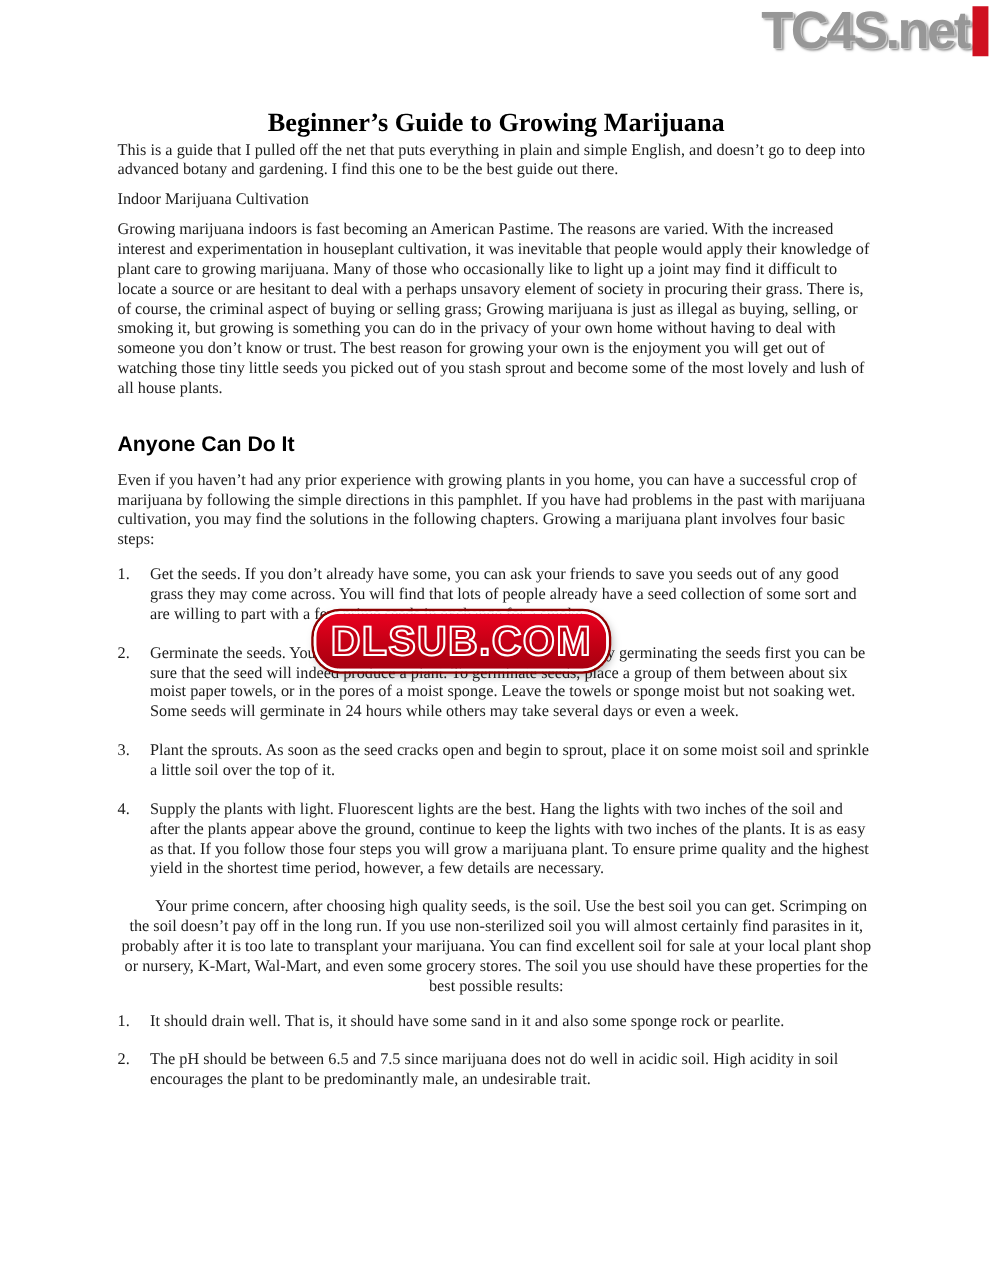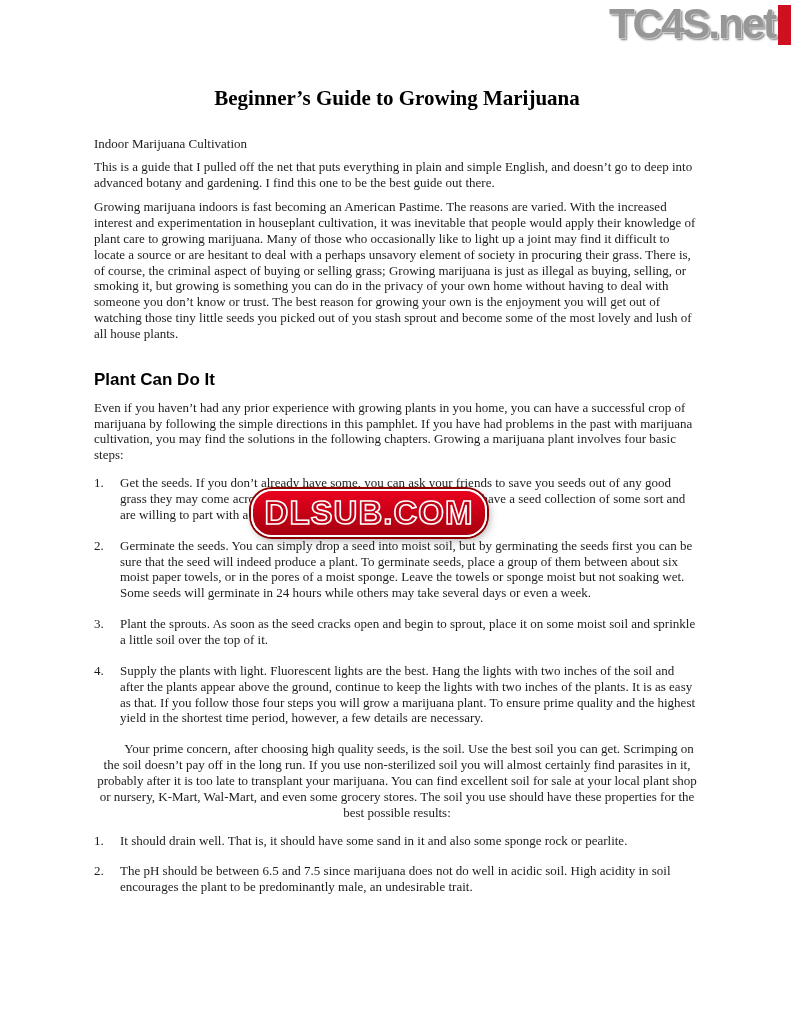--- a/index.html
+++ b/index.html
@@ -21,21 +21,20 @@
     font-size:13px;
     line-height:1.22;
   }
 
   .doc-title {
     text-align:center;
     font-family:"Liberation Serif", serif;
     font-weight:bold;
     font-size:21px;
     color:#000;
-    margin-bottom:24px;
   }
 
   .lead { margin-bottom:12px; }
   .subtitle { margin-bottom:2px; }
 
   .h2 {
     font-family:"Liberation Sans", sans-serif;
     font-weight:bold;
     font-size:17px;
     color:#000;
@@ -105,26 +104,26 @@
 <div class="page">
 
   <div class="wm-top">TC4S.net</div>
   <div class="wm-top-red"></div>
   <div class="wm-center">DLSUB.COM</div>
 
   <div class="content">
 
     <div class="doc-title">Beginner’s Guide to Growing Marijuana</div>
 
+    <div class="para lead">This is a guide that I pulled off the net that puts everything in plain and simple English, and doesn’t go to deep into advanced botany and gardening. I find this one to be the best guide out there.</div>
     <div class="para subtitle">Indoor Marijuana Cultivation</div>
-    <div class="para lead">This is a guide that I pulled off the net that puts everything in plain and simple English, and doesn’t go to deep into advanced botany and gardening. I find this one to be the best guide out there.</div>
 
     <div class="para">Growing marijuana indoors is fast becoming an American Pastime. The reasons are varied. With the increased interest and experimentation in houseplant cultivation, it was inevitable that people would apply their knowledge of plant care to growing marijuana. Many of those who occasionally like to light up a joint may find it difficult to locate a source or are hesitant to deal with a perhaps unsavory element of society in procuring their grass. There is, of course, the criminal aspect of buying or selling grass; Growing marijuana is just as illegal as buying, selling, or smoking it, but growing is something you can do in the privacy of your own home without having to deal with someone you don’t know or trust. The best reason for growing your own is the enjoyment you will get out of watching those tiny little seeds you picked out of you stash sprout and become some of the most lovely and lush of all house plants.</div>
 
-    <div class="h2">Plant Can Do It</div>
+    <div class="h2">Anyone Can Do It</div>
     <div class="para">Even if you haven’t had any prior experience with growing plants in you home, you can have a successful crop of marijuana by following the simple directions in this pamphlet. If you have had problems in the past with marijuana cultivation, you may find the solutions in the following chapters. Growing a marijuana plant involves four basic steps:</div>
 
     <div class="list">
       <div class="list-item">
         <span class="item-num">1.</span>
         <span class="item-text">Get the seeds. If you don’t already have some, you can ask your friends to save you seeds out of any good grass they may come across. You will find that lots of people already have a seed collection of some sort and are willing to part with a few prime seeds in exchange for a smoke.</span>
       </div>
       <div class="list-item">
         <span class="item-num">2.</span>
         <span class="item-text">Germinate the seeds. You can simply drop a seed into moist soil, but by germinating the seeds first you can be sure that the seed will indeed produce a plant. To germinate seeds, place a group of them between about six moist paper towels, or in the pores of a moist sponge. Leave the towels or sponge moist but not soaking wet. Some seeds will germinate in 24 hours while others may take several days or even a week.</span>

